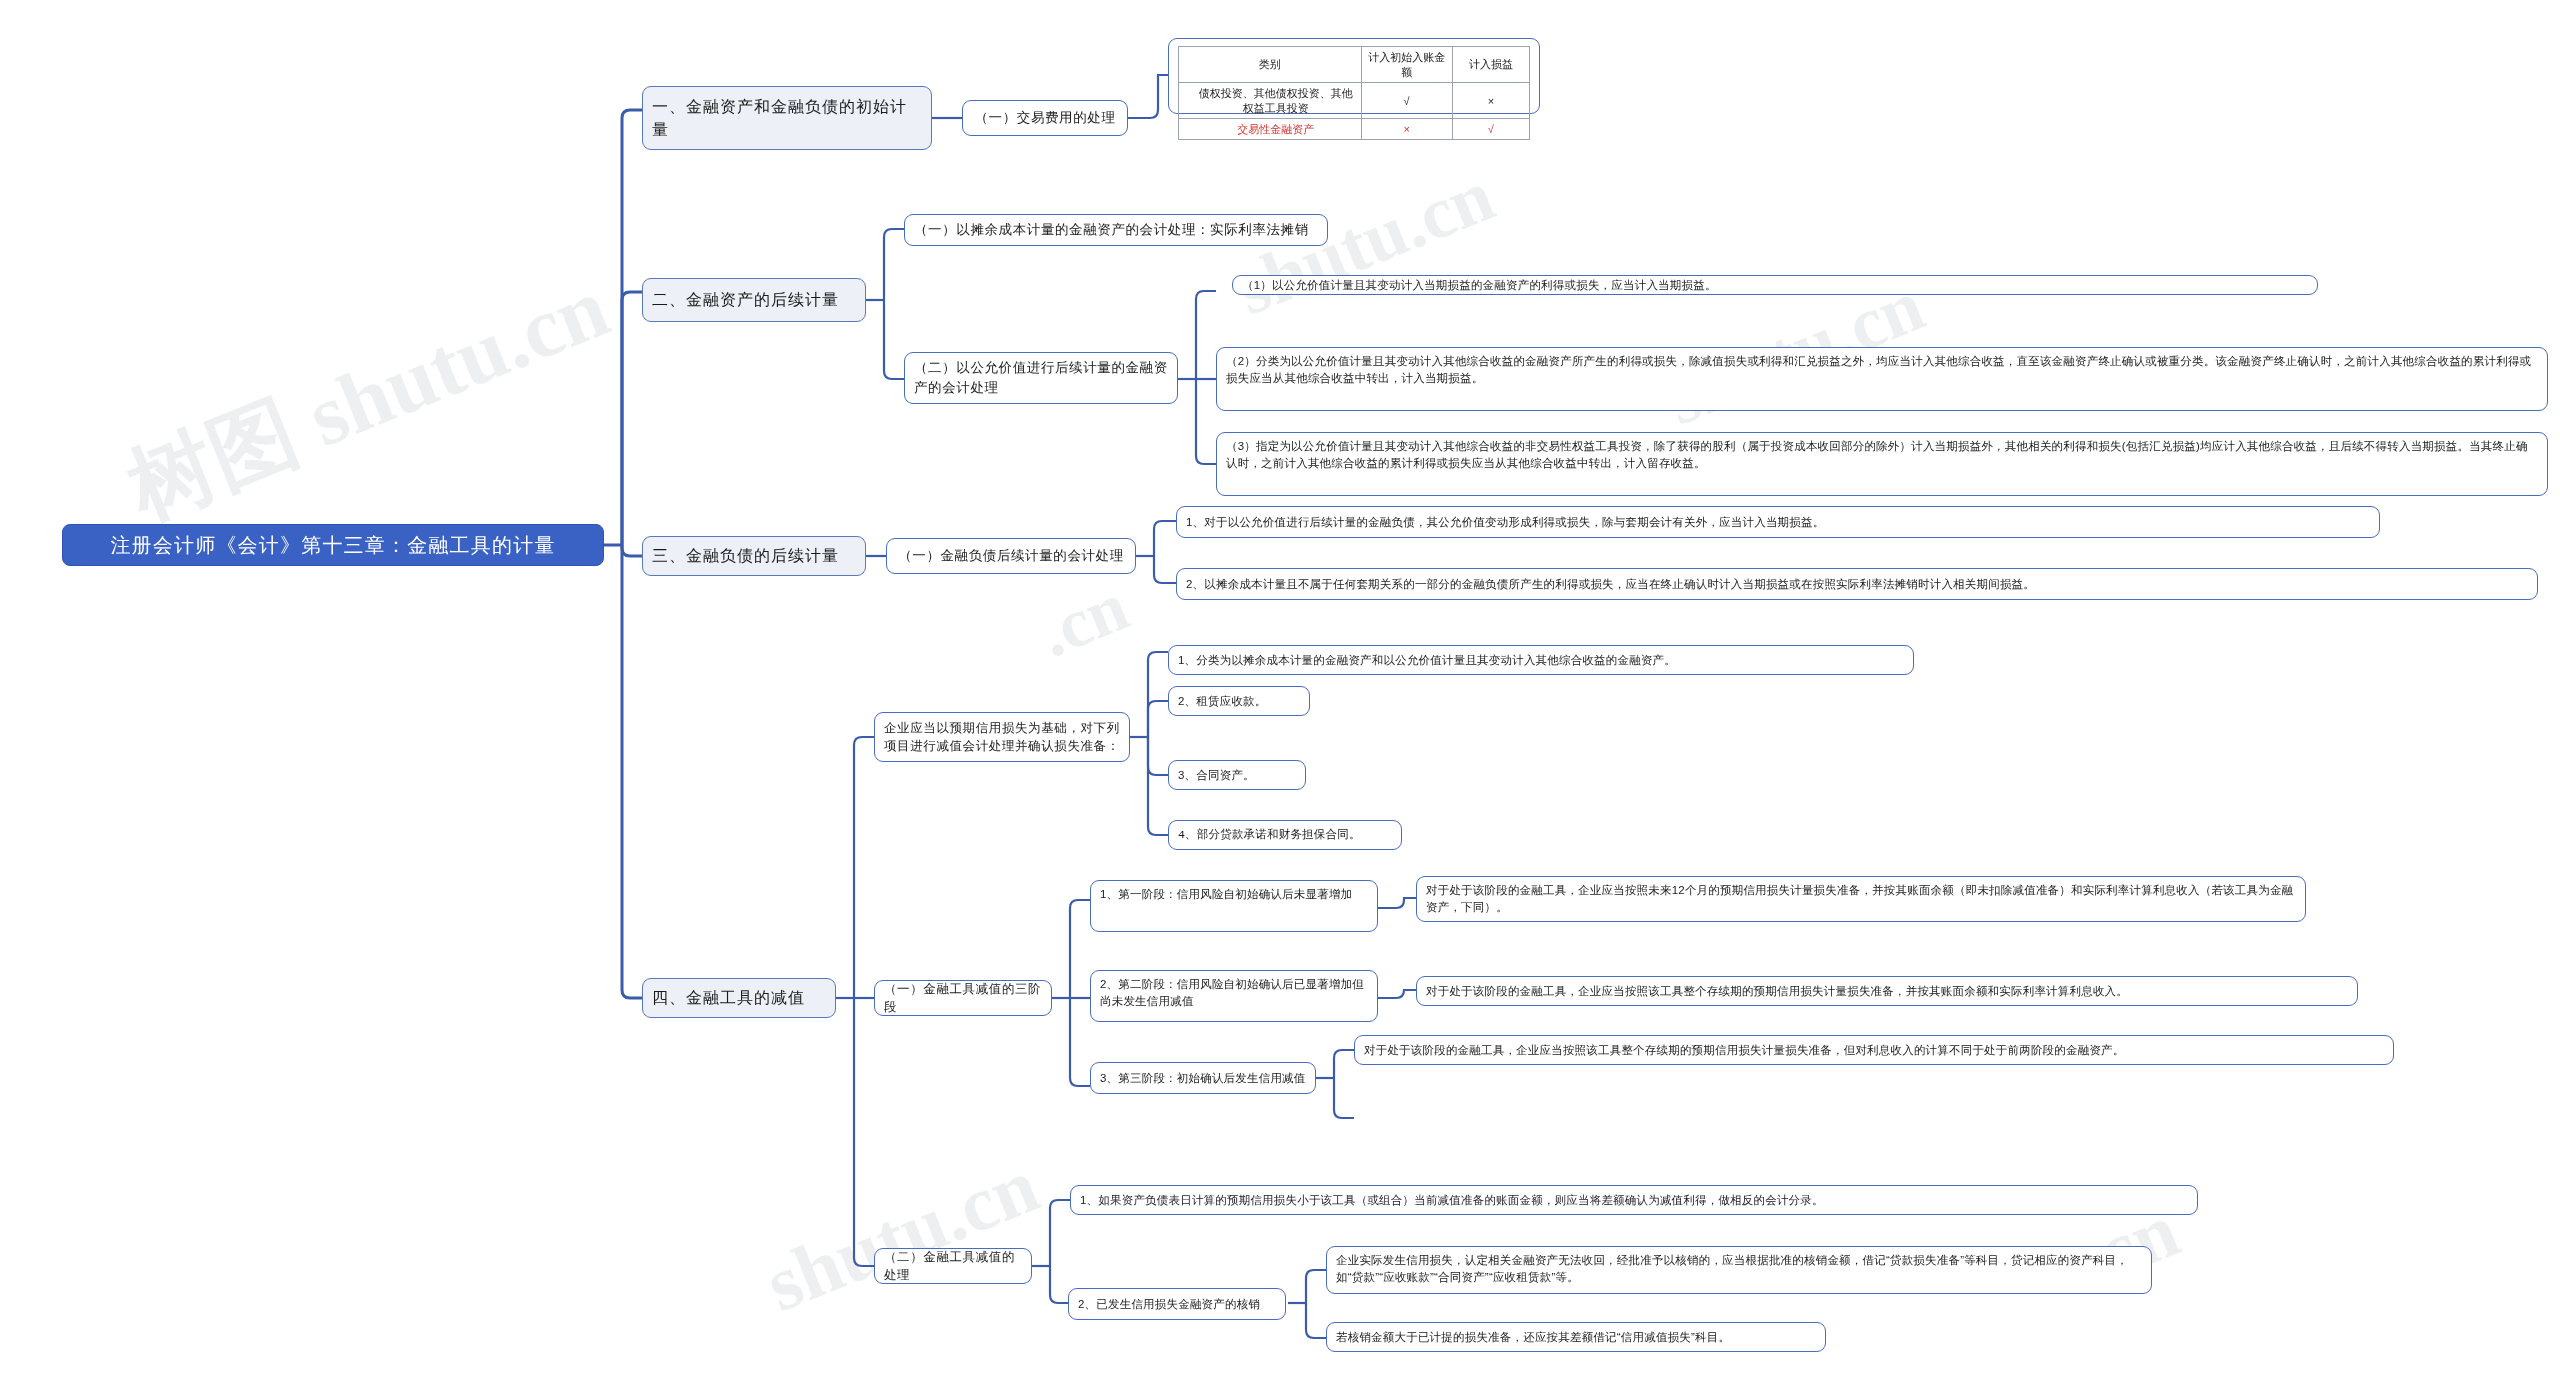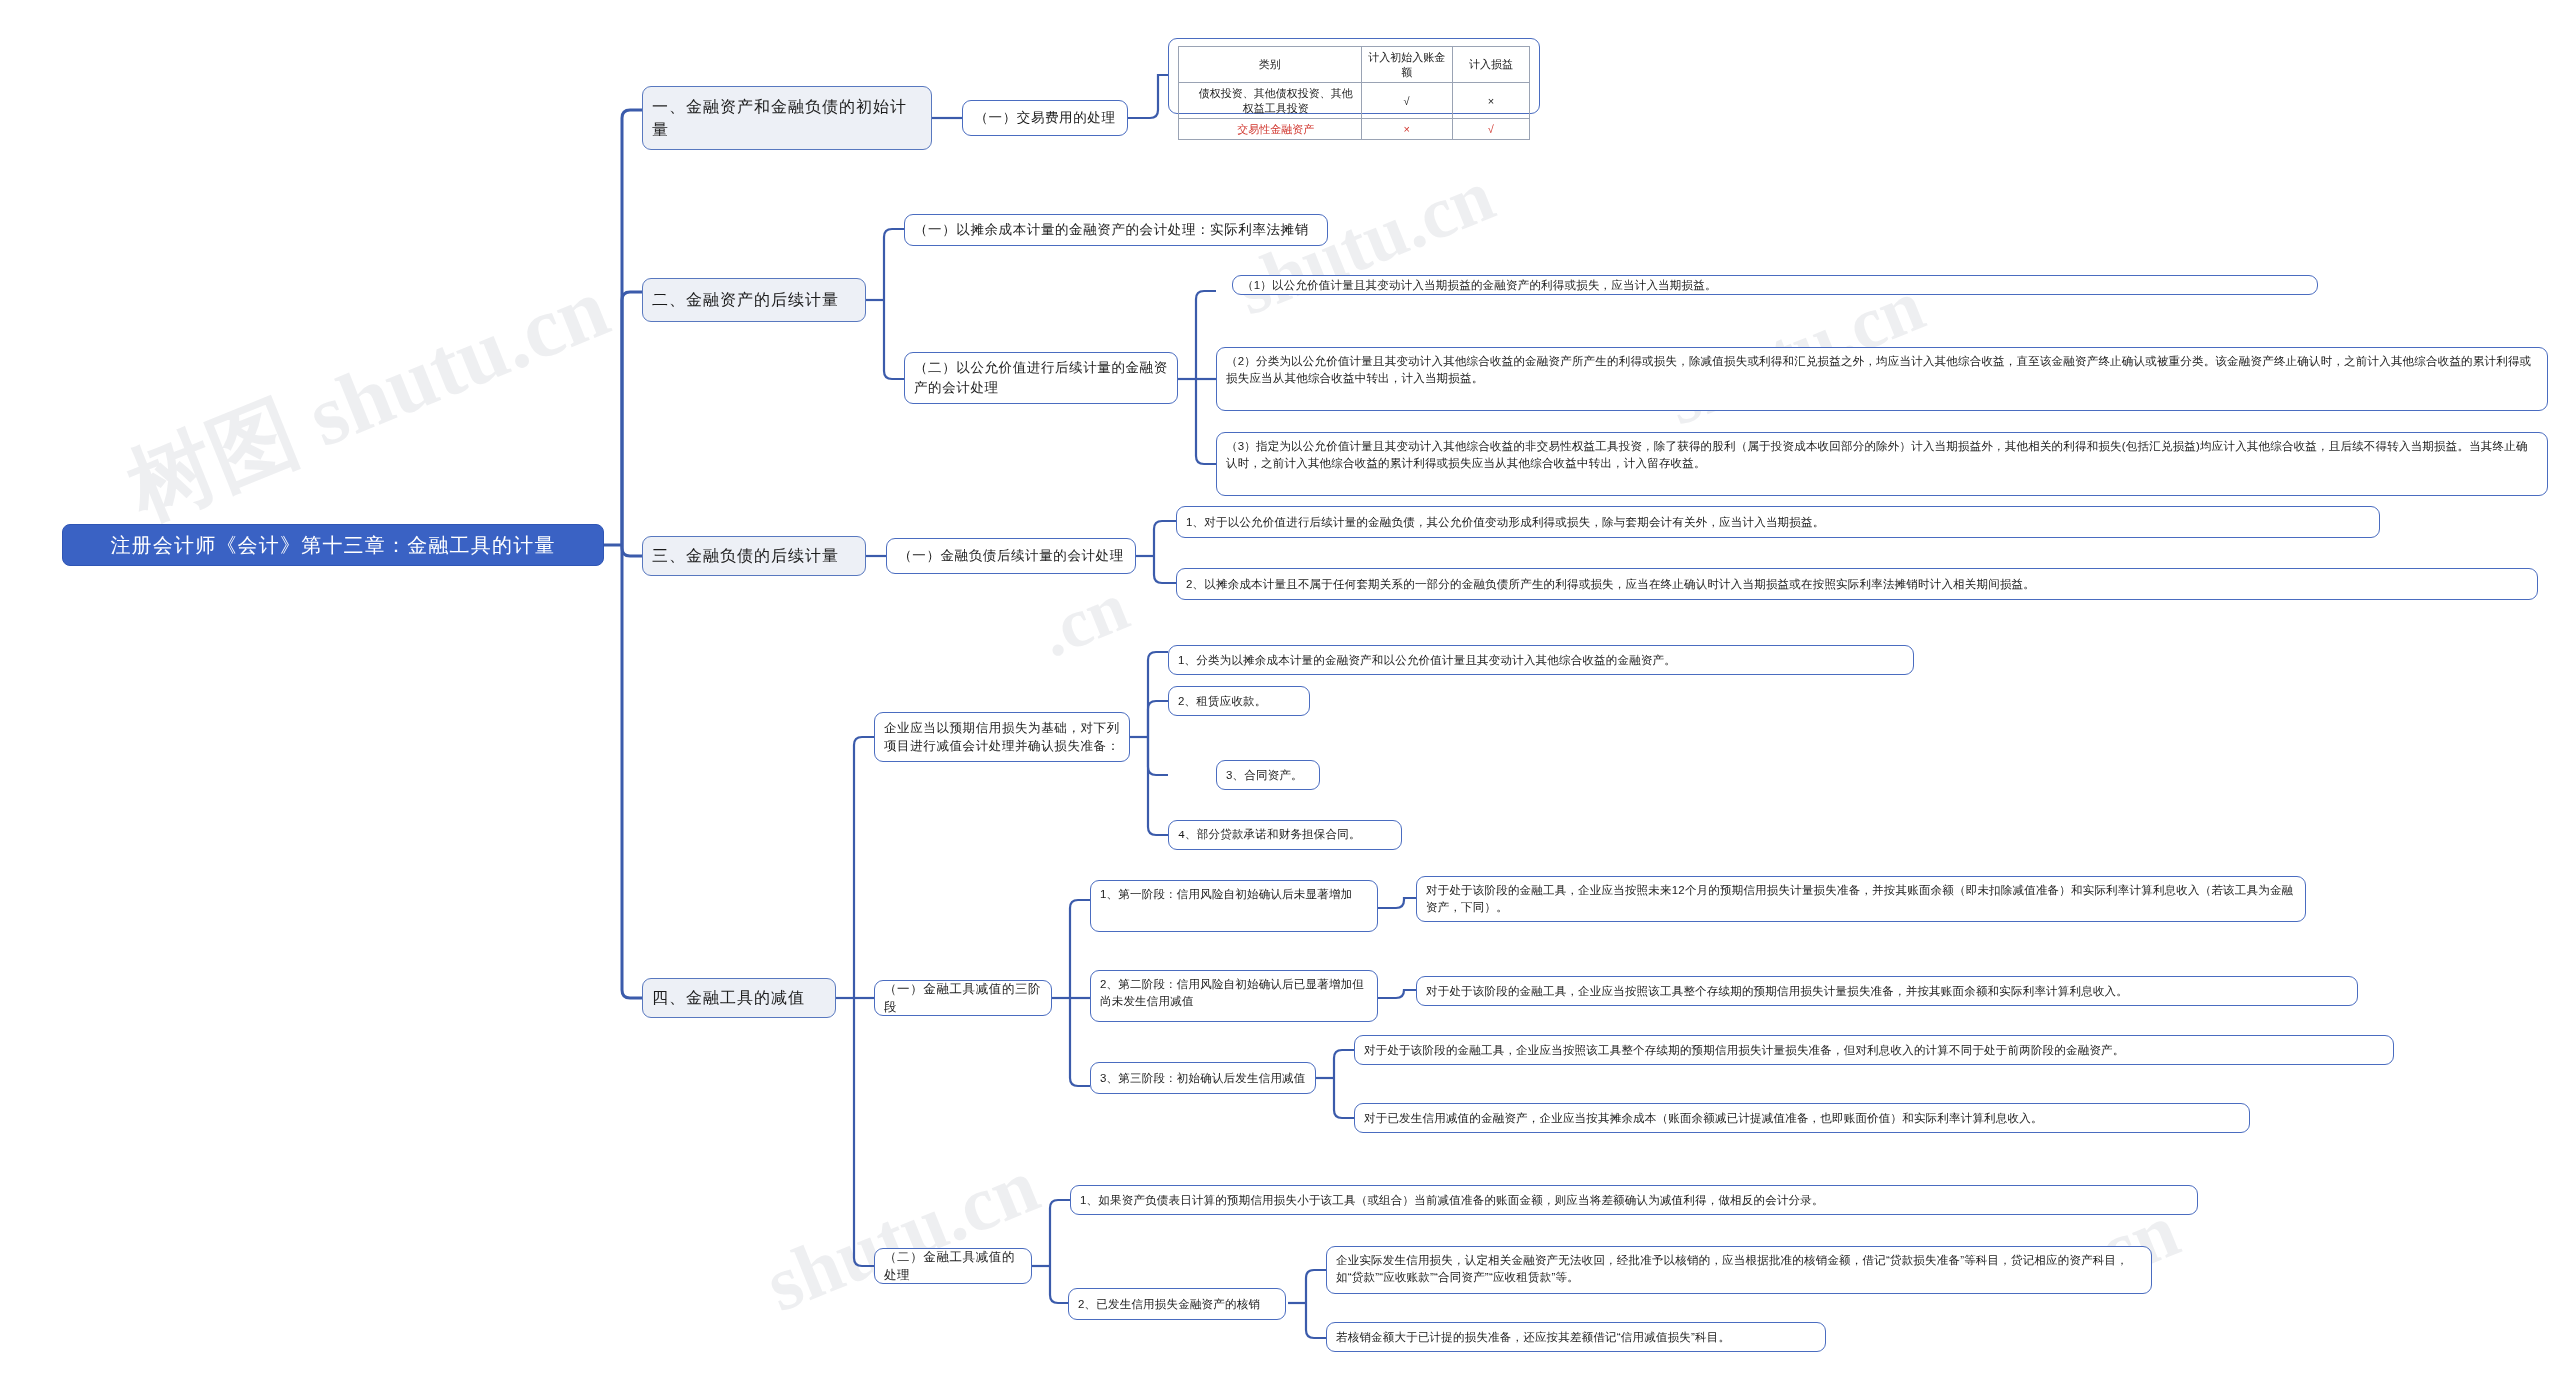--- a/index.html
+++ b/index.html
@@ -234,33 +234,32 @@
   <div class="node lv3 mid" style="left:1176px; top:506px; width:1204px; height:32px;">1、对于以公允价值进行后续计量的金融负债，其公允价值变动形成利得或损失，除与套期会计有关外，应当计入当期损益。</div>
 
   <div class="node lv3 mid" style="left:1176px; top:568px; width:1362px; height:32px;">2、以摊余成本计量且不属于任何套期关系的一部分的金融负债所产生的利得或损失，应当在终止确认时计入当期损益或在按照实际利率法摊销时计入相关期间损益。</div>
 
   <div class="node lv1" style="left:642px; top:978px; width:194px; height:40px;">四、金融工具的减值</div>
 
   <div class="node lv2" style="left:874px; top:712px; width:256px; height:50px; font-size:12.5px;">企业应当以预期信用损失为基础，对下列项目进行减值会计处理并确认损失准备：</div>
 
   <div class="node lv3 mid" style="left:1168px; top:645px; width:746px; height:30px;">1、分类为以摊余成本计量的金融资产和以公允价值计量且其变动计入其他综合收益的金融资产。</div>
   <div class="node lv3 mid" style="left:1168px; top:686px; width:142px; height:30px;">2、租赁应收款。</div>
-  <div class="node lv3 mid" style="left:1168px; top:760px; width:104px; height:30px;margin-left:48px;">3、合同资产。</div>
+  <div class="node lv3 mid" style="left:1168px; top:760px; width:138px; height:30px;">3、合同资产。</div>
   <div class="node lv3 mid" style="left:1168px; top:820px; width:234px; height:30px;font-family:Liberation Mono, monospace;">4、部分贷款承诺和财务担保合同。</div>
 
   <div class="node lv2" style="left:874px; top:980px; width:178px; height:36px; justify-content:center; font-size:12.5px;">（一）金融工具减值的三阶段</div>
 
   <div class="node lv3" style="left:1090px; top:880px; width:288px; height:52px;">1、第一阶段：信用风险自初始确认后未显著增加</div>
   <div class="node lv3" style="left:1090px; top:970px; width:288px; height:52px;">2、第二阶段：信用风险自初始确认后已显著增加但尚未发生信用减值</div>
   <div class="node lv3 mid" style="left:1090px; top:1062px; width:226px; height:32px;">3、第三阶段：初始确认后发生信用减值</div>
 
   <div class="node lv3" style="left:1416px; top:876px; width:890px; height:46px;">对于处于该阶段的金融工具，企业应当按照未来12个月的预期信用损失计量损失准备，并按其账面余额（即未扣除减值准备）和实际利率计算利息收入（若该工具为金融资产，下同）。</div>
   <div class="node lv3 mid" style="left:1416px; top:976px; width:942px; height:30px;">对于处于该阶段的金融工具，企业应当按照该工具整个存续期的预期信用损失计量损失准备，并按其账面余额和实际利率计算利息收入。</div>
   <div class="node lv3 mid" style="left:1354px; top:1035px; width:1040px; height:30px;">对于处于该阶段的金融工具，企业应当按照该工具整个存续期的预期信用损失计量损失准备，但对利息收入的计算不同于处于前两阶段的金融资产。</div>
-  <div class="node lv3 mid" style="left:1354px; top:1103px; width:896px; height:30px;">对于已发生信用减值的金融资产，企业应当按其摊余成本（账面余额减已计提减值准备，也即账面价值）和实际利率计算利息收入。</div>
 
   <div class="node lv2" style="left:874px; top:1248px; width:158px; height:36px; justify-content:center; font-size:12.5px;">（二）金融工具减值的处理</div>
 
   <div class="node lv3 mid" style="left:1070px; top:1185px; width:1128px; height:30px;">1、如果资产负债表日计算的预期信用损失小于该工具（或组合）当前减值准备的账面金额，则应当将差额确认为减值利得，做相反的会计分录。</div>
 
   <div class="node lv3 mid" style="left:1058px; top:1288px; width:218px; height:32px;margin-left:10px;">2、已发生信用损失金融资产的核销</div>
 
   <div class="node lv3" style="left:1326px; top:1246px; width:826px; height:48px;">企业实际发生信用损失，认定相关金融资产无法收回，经批准予以核销的，应当根据批准的核销金额，借记“贷款损失准备”等科目，贷记相应的资产科目，如“贷款”“应收账款”“合同资产”“应收租赁款”等。</div>
   <div class="node lv3 mid" style="left:1326px; top:1322px; width:500px; height:30px;">若核销金额大于已计提的损失准备，还应按其差额借记“信用减值损失”科目。</div>
 

